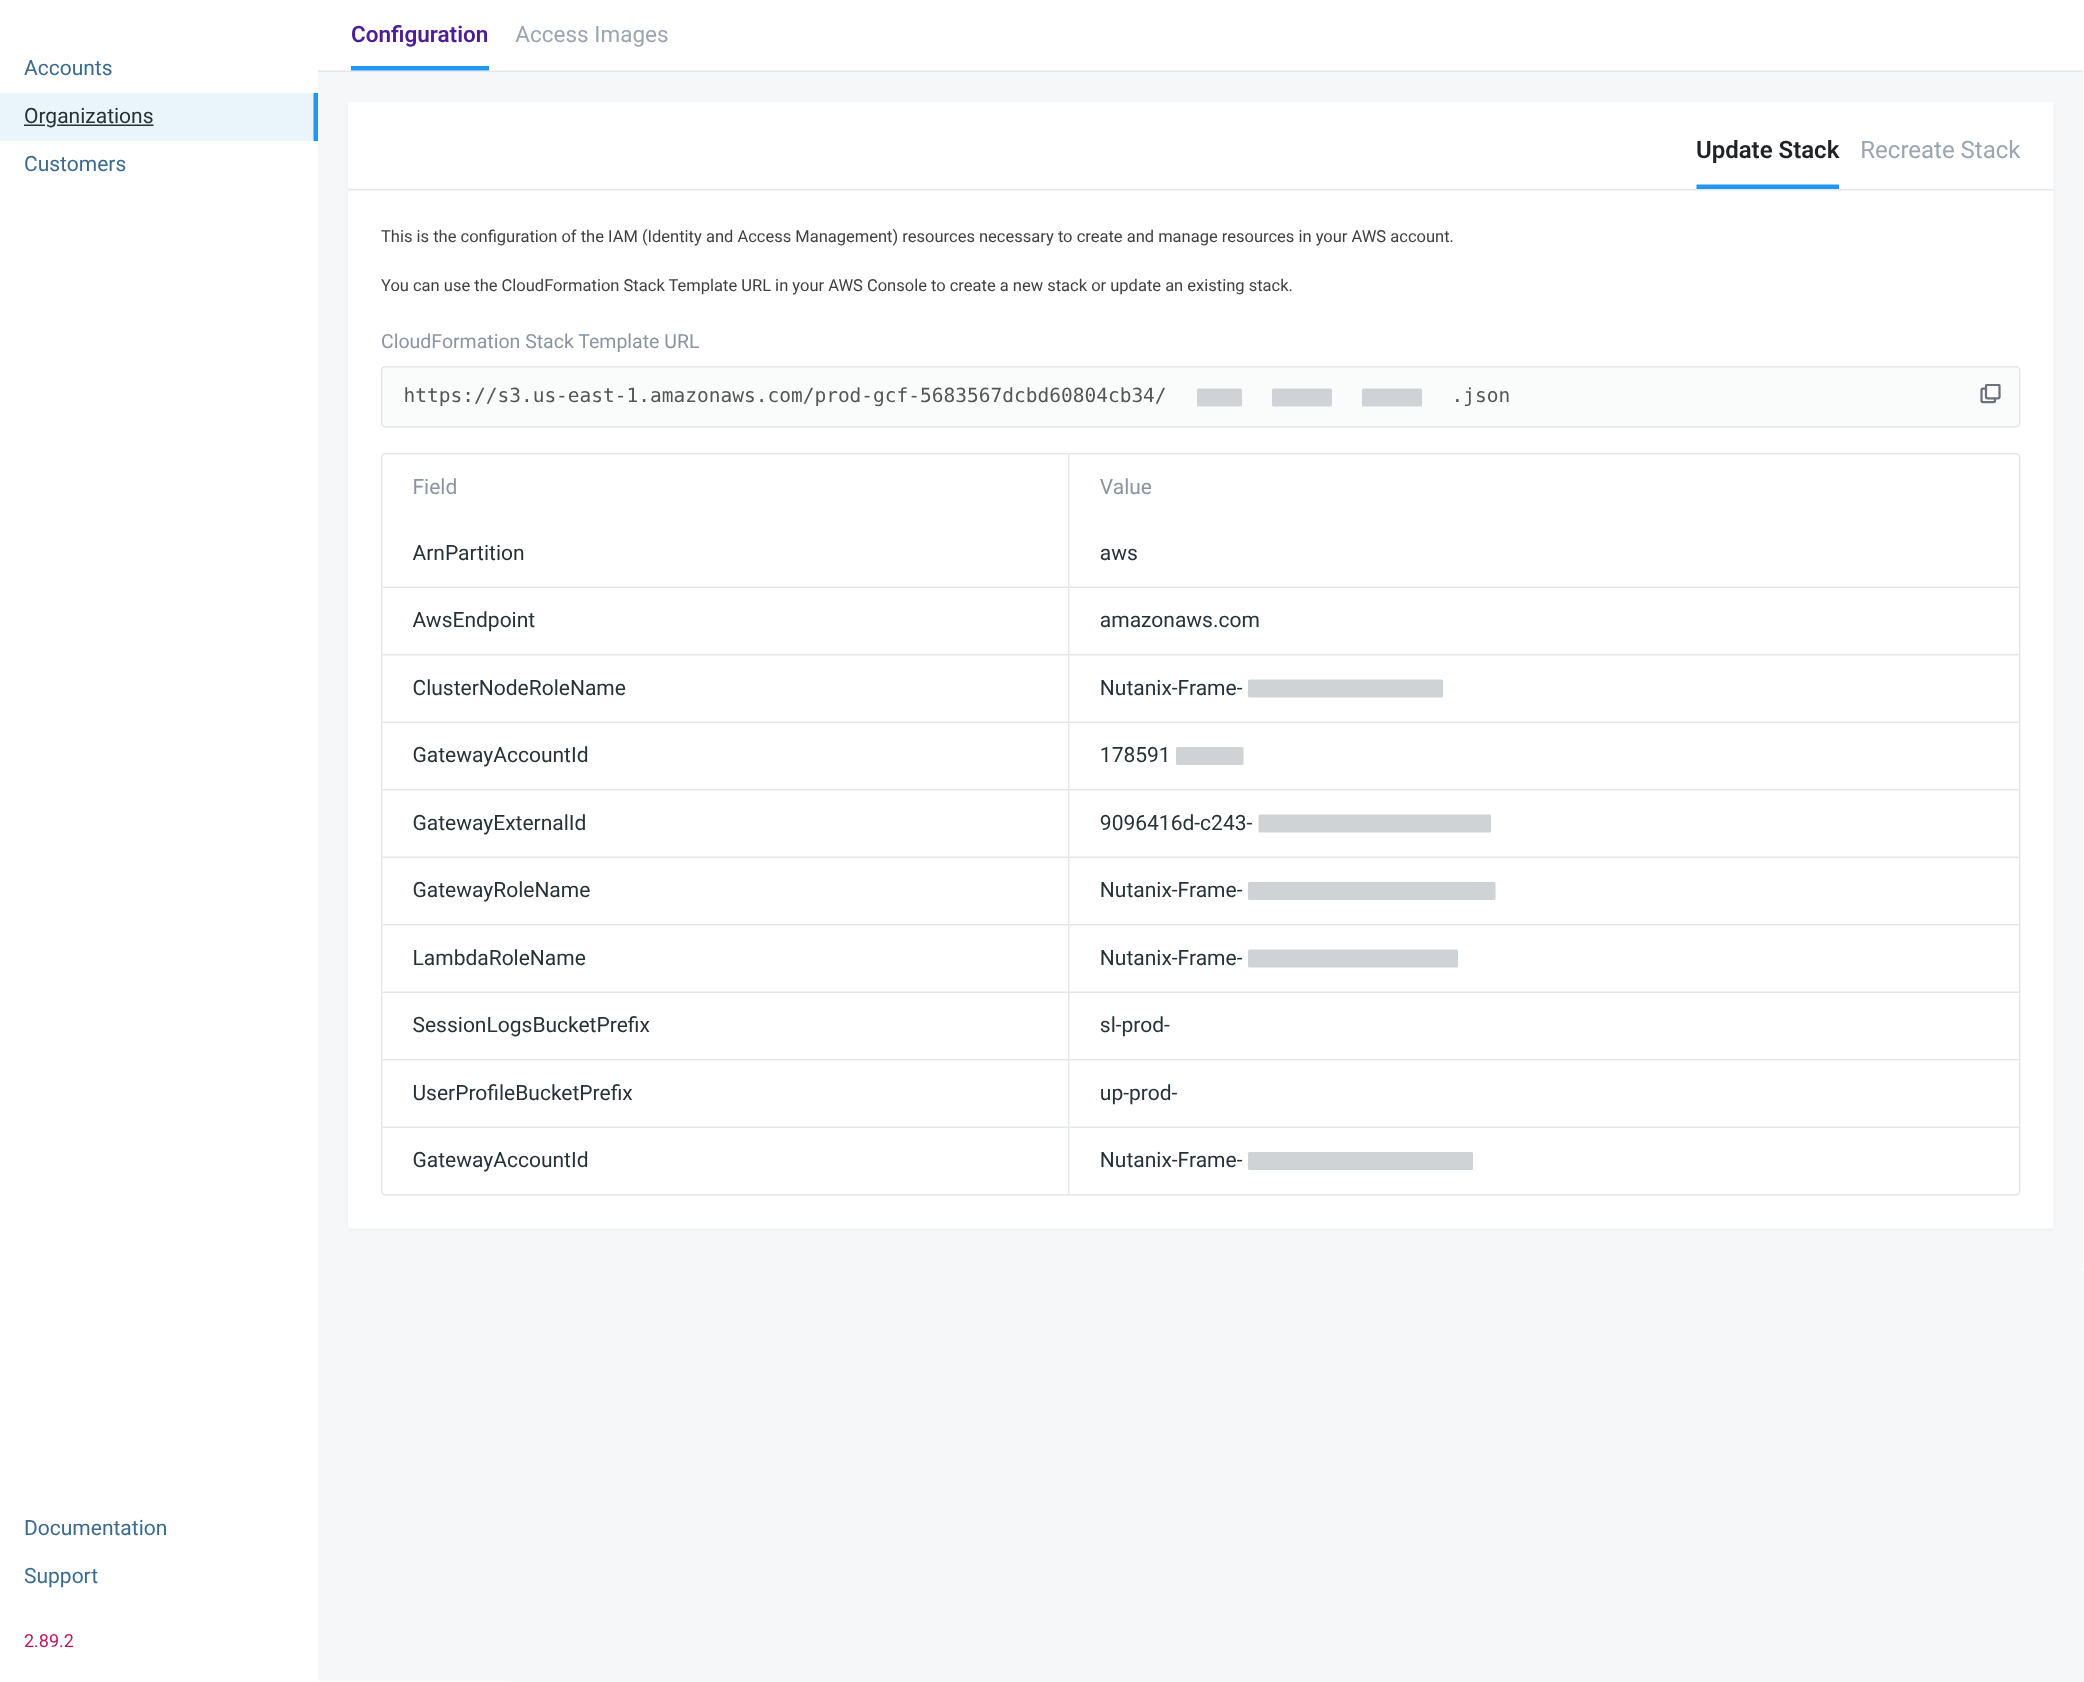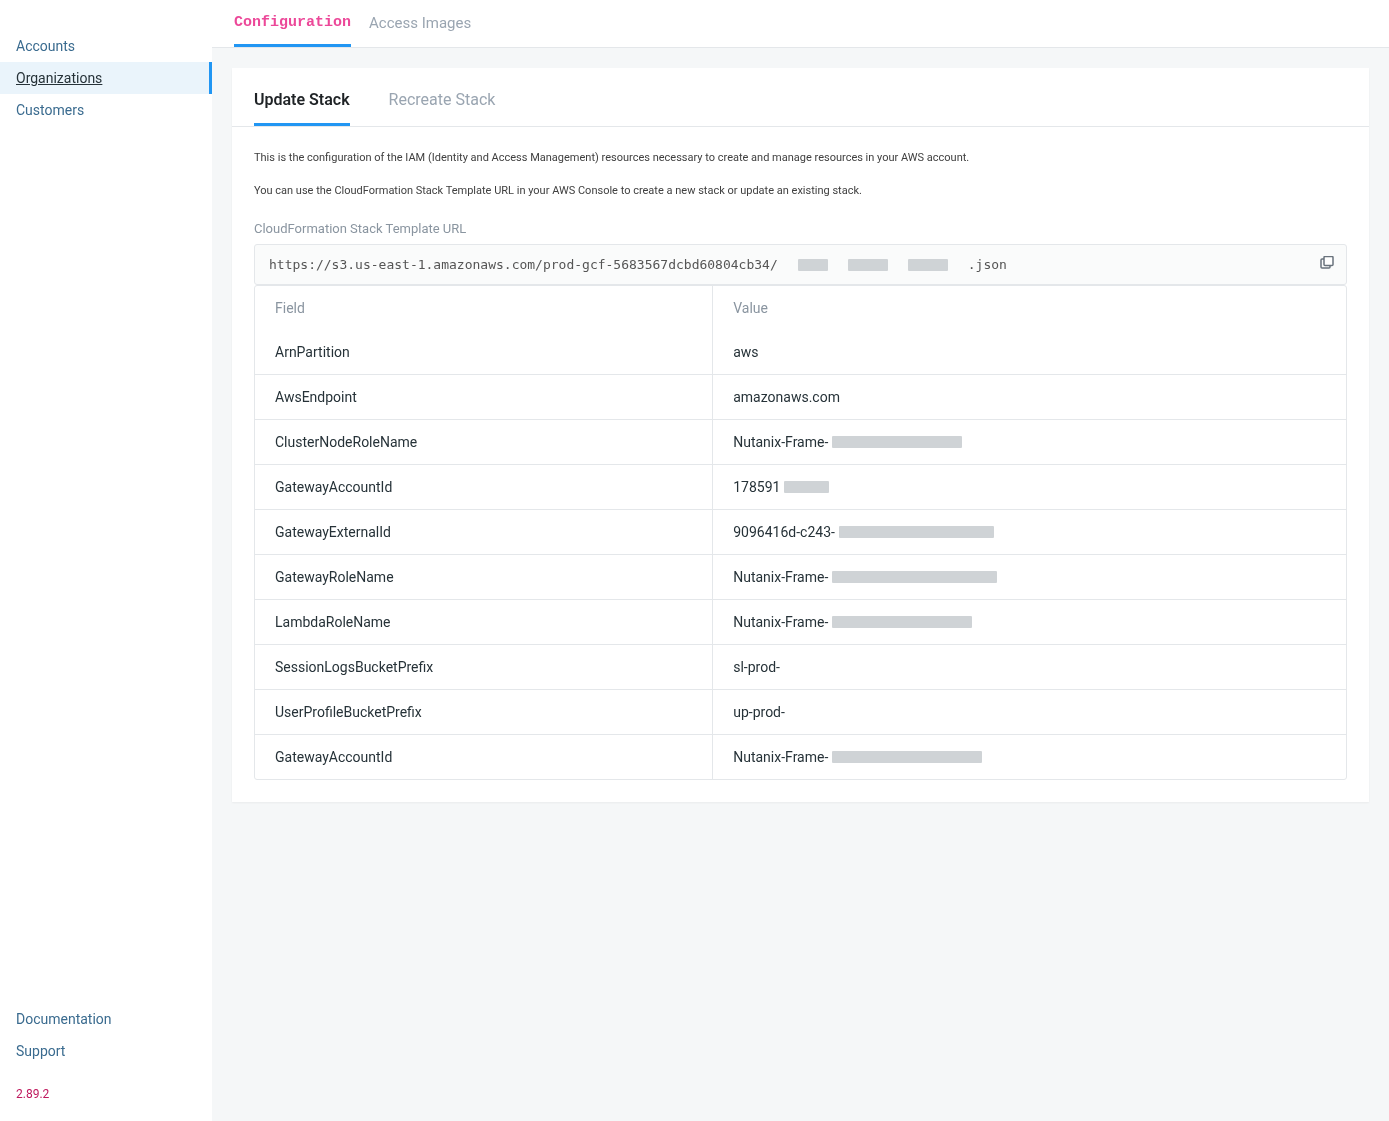--- a/index.html
+++ b/index.html
@@ -67,41 +67,41 @@
     border-bottom:1px solid var(--border);
   }
   .top-tab{
     padding:14px 0 12px;
     font-size:15px;
     color:#9aa5b1;
     cursor:pointer;
     border-bottom:3px solid transparent;
   }
   .top-tab.active{
-    color:#ec4899;
+    color:#4c1d95;
     font-weight:600;
     border-bottom-color:var(--blue);
-    font-family:Liberation Mono, monospace;
   }
 
   .content-area{
     background:var(--panel-bg);
     flex:1;
     padding:20px;
     box-sizing:border-box;
   }
   .card{
     background:#fff;
     box-shadow:0 1px 2px rgba(0,0,0,.05);
   }
   .card-tabs{
     display:flex;
-    gap:39px;
+    gap:14px;
     padding:0 22px;
     border-bottom:1px solid var(--border);
+    justify-content:flex-end;
   }
   .card-tab{
     padding:22px 0 14px;
     font-size:16px;
     color:#9aa5b1;
     cursor:pointer;
     border-bottom:3px solid transparent;
   }
   .card-tab.active{
     color:#1f2326;
@@ -155,20 +155,21 @@
     height:12px;
     border-radius:1px;
     vertical-align:middle;
   }
 
   
   .param-table{
     border:1px solid var(--border);
     border-radius:3px;
     overflow:hidden;
+    margin-top:17px;
   }
   .param-row{
     display:flex;
     border-top:1px solid var(--border);
   }
   .param-row:first-child{border-top:none;}
   .param-row.header{
     color:var(--muted);
     font-size:13px;
   }

